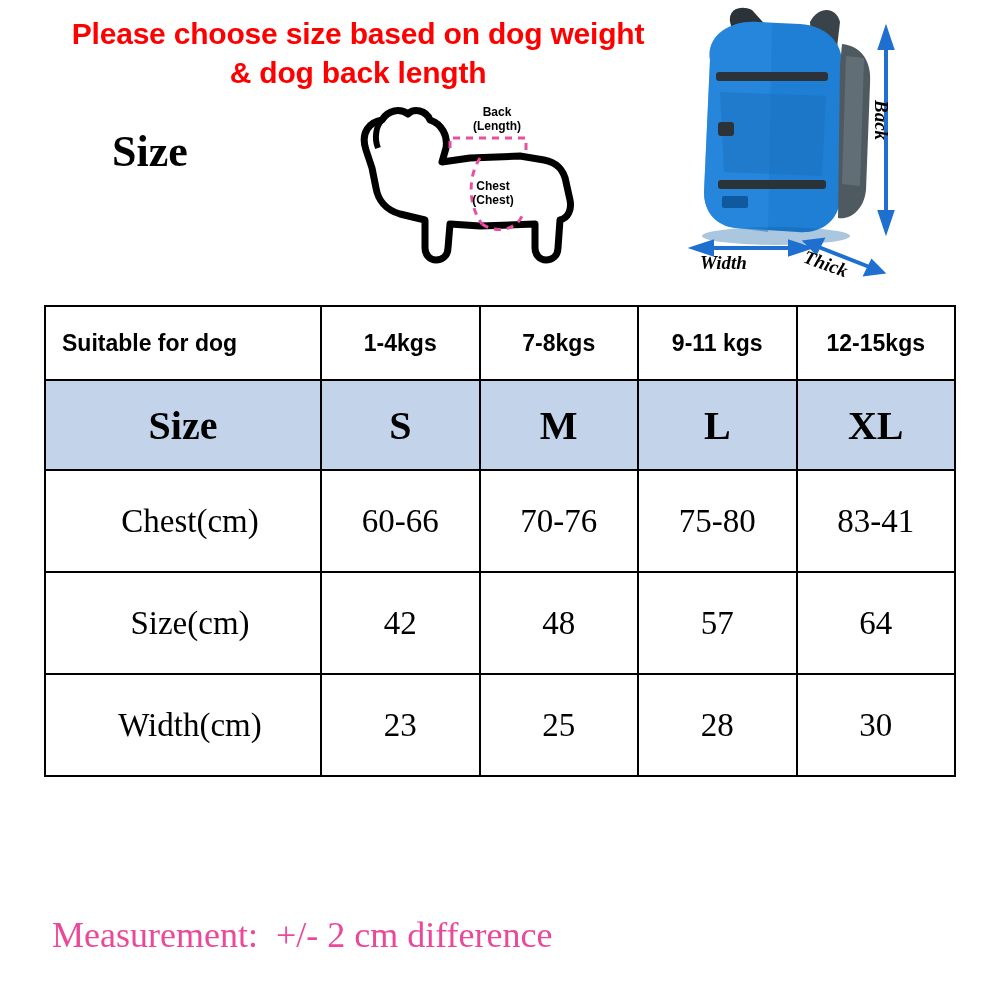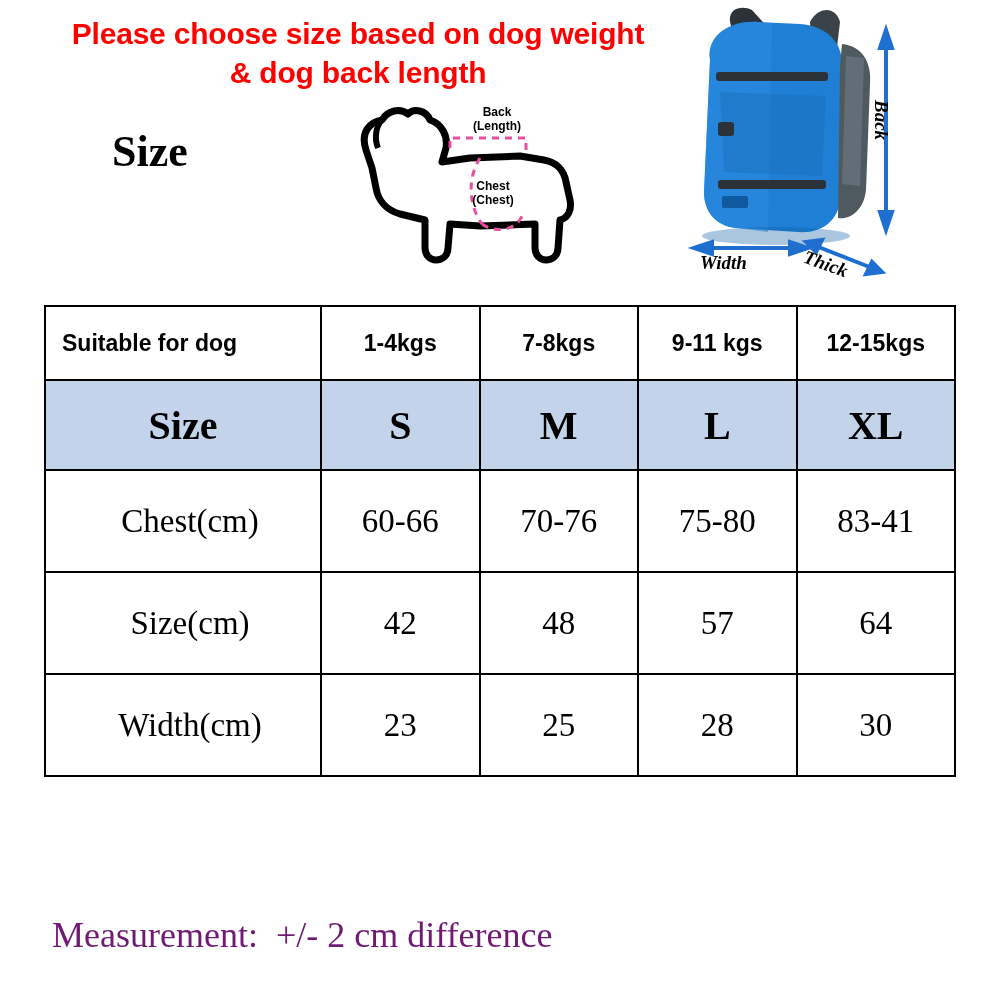--- a/index.html
+++ b/index.html
@@ -137,21 +137,21 @@
     font-size: 33px;
   }
 
   
   .footer-note {
     position: absolute;
     left: 52px;
     top: 914px;
     font-family: "Liberation Serif", serif;
     font-size: 36px;
-    color: #701a75;
+    color: #ec4899;
     white-space: pre;
   }
 </style>
 </head>
 <body>
 
 <div class="headline">Please choose size based on dog weight &amp; dog back length</div>
 
 <div class="size-word">Size</div>
 

